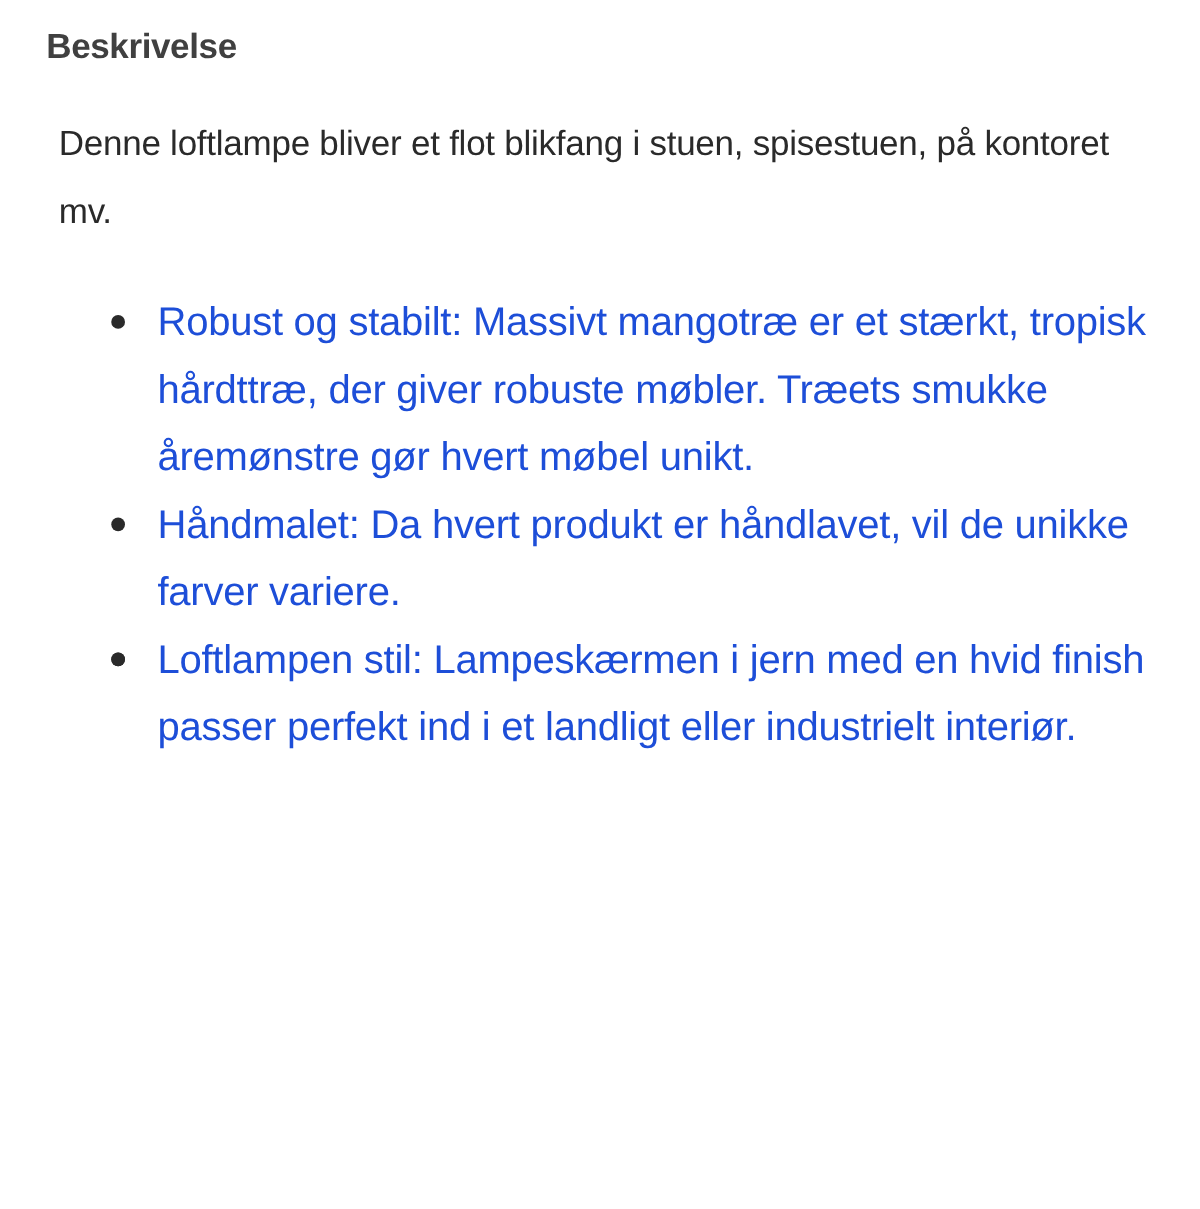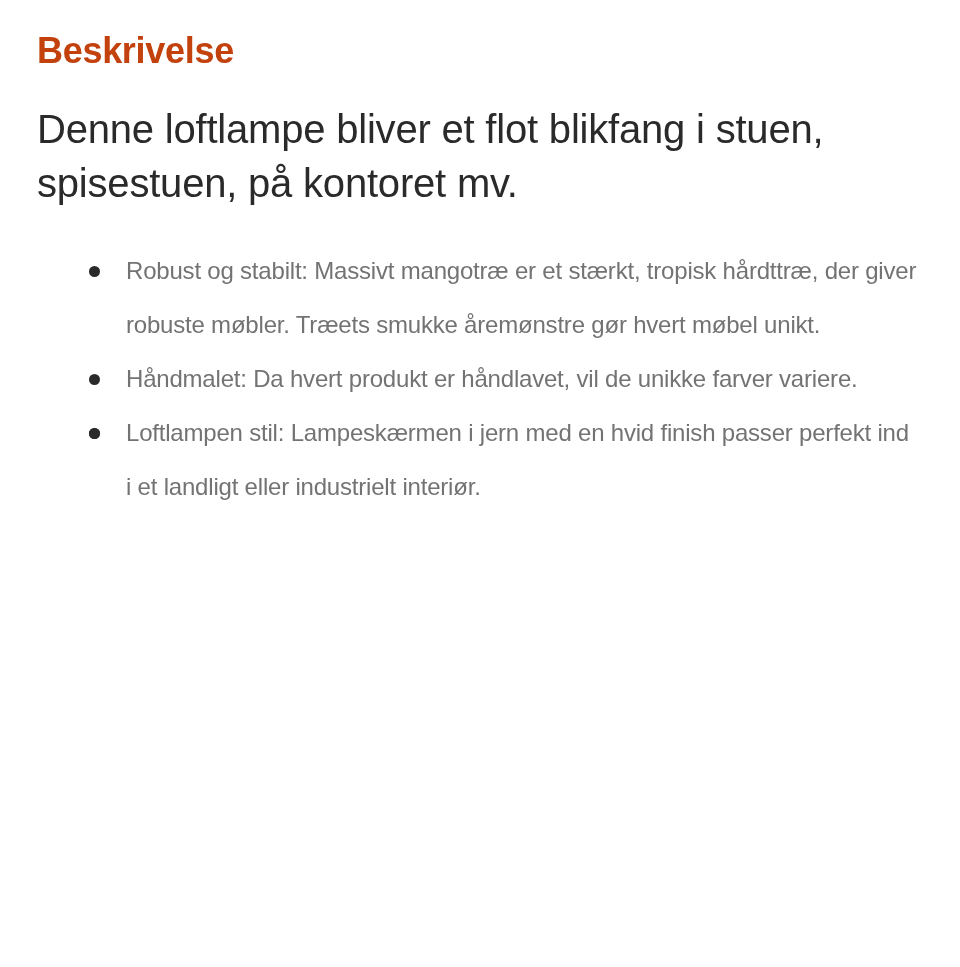--- a/index.html
+++ b/index.html
@@ -12,45 +12,45 @@
       height: 967px;
       overflow: hidden;
       font-family: "Liberation Sans", "DejaVu Sans", sans-serif;
       color: #222222;
     }
     .container {
       padding: 0 30px 0 37px;
     }
     h1 {
       margin: 0;
-      padding-top: 28px;
-      font-size: 36px;
+      padding-top: 14px;
+      font-size: 28px;
       font-weight: bold;
-      color: #c2410c;
+      color: #404040;
       line-height: 46px;
       letter-spacing: -0.3px;
     }
     .intro {
-      margin: 28px 0 0 0;
-      font-size: 40px;
+      margin: 28px 0 0 10px;
+      font-size: 28px;
       line-height: 54px;
       color: #2a2a2a;
       letter-spacing: -0.2px;
     }
     ul.features {
       list-style: none;
       margin: 34px 0 0 0;
       padding: 0;
     }
     ul.features li {
       position: relative;
       padding-left: 89px;
-      font-size: 24px;
+      font-size: 32px;
       line-height: 54px;
-      color: #737373;
+      color: #1d4ed8;
       letter-spacing: -0.2px;
       padding-right: 10px;
     }
     ul.features li .bullet {
       position: absolute;
       left: 52px;
       top: 22px;
       width: 11px;
       height: 11px;
       border-radius: 50%;

